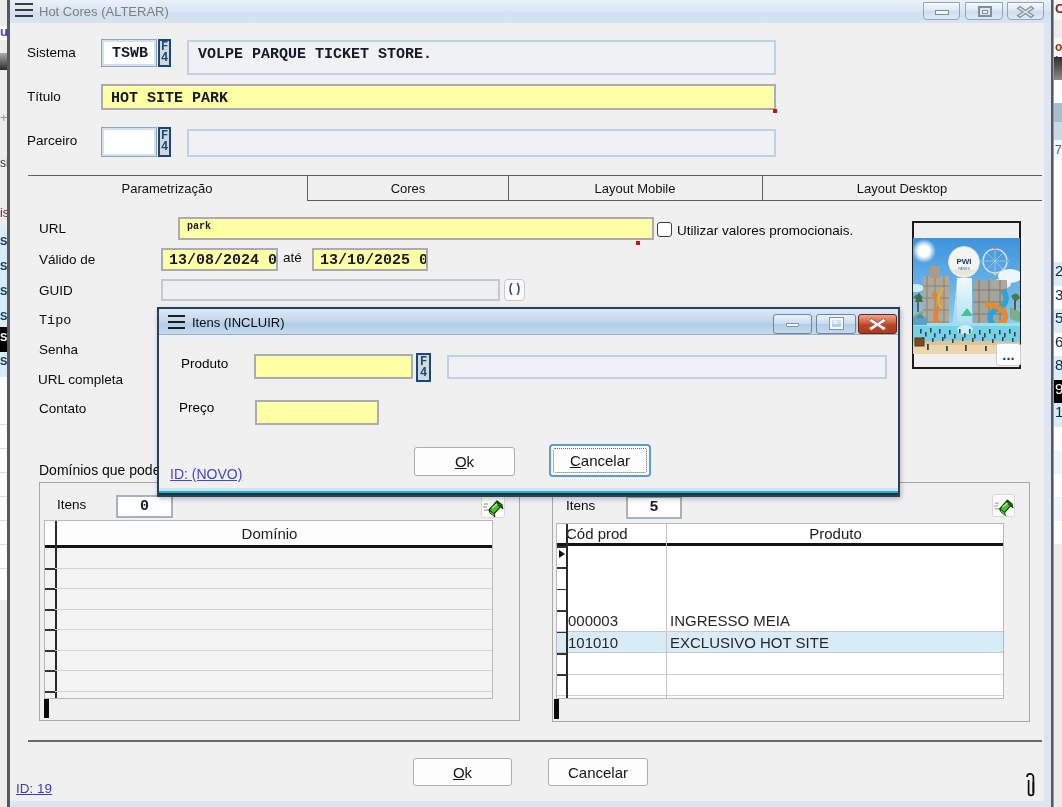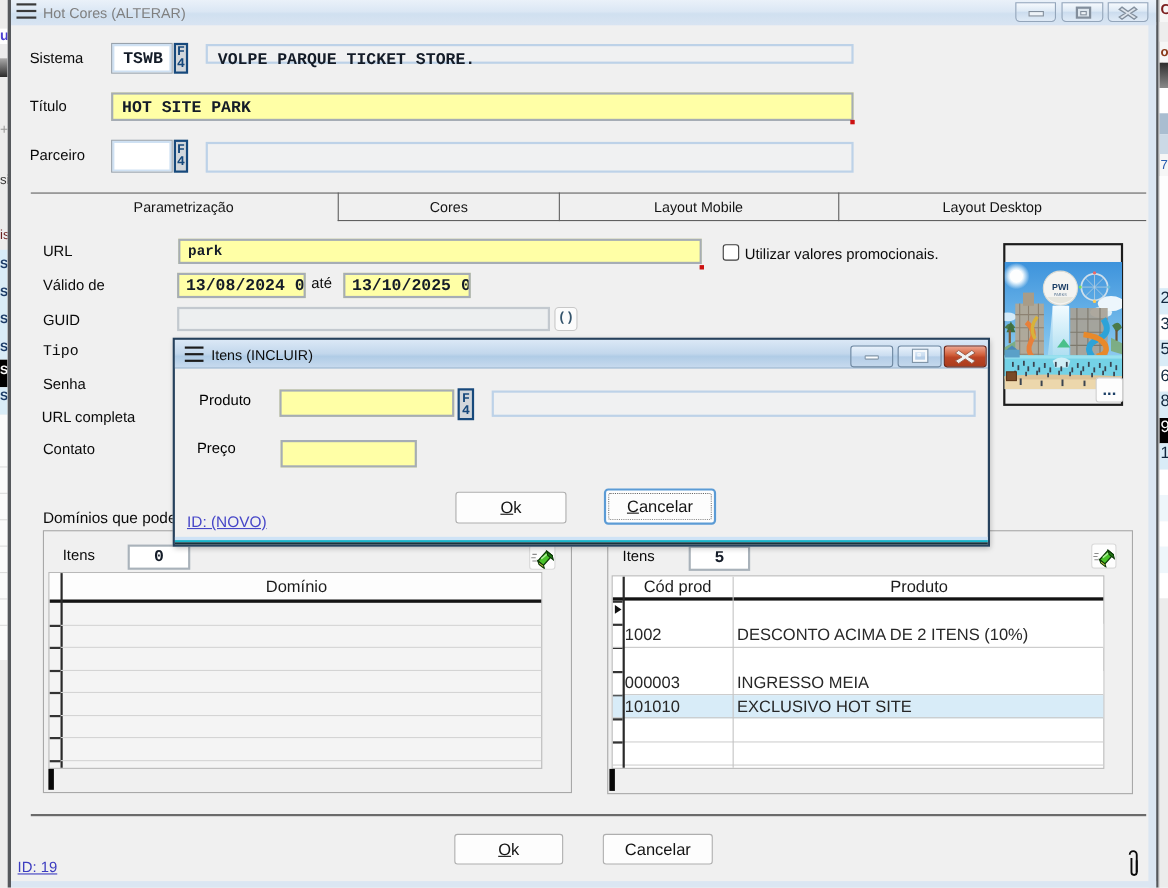--- a/index.html
+++ b/index.html
@@ -98,21 +98,21 @@
     <path d="M12 3.5 L17.5 7.5 L23 3.5 L25.5 5.5 L20 9 L25.5 12.5 L23 14.5 L17.5 10.5 L12 14.5 L9.5 12.5 L15 9 L9.5 5.5 Z" fill="#dde4ec" stroke="#828e9c" stroke-width="1.2"></path>
   </svg>
 </div>
 
 <div class="lbl" style="left:27px;top:45px;">Sistema</div>
 <div class="white-in mono" style="left:101px;top:39px;width:56px;height:28px;font-size:15px;padding:5px 0 0 10px;">TSWB</div>
 <div class="f4" style="left:158px;top:39px;width:13px;height:28px;">
     <span>F</span>
     <span>4</span>
   </div>
-<div class="ro mono" style="left:187px;top:40px;width:589px;height:18px;font-size:15px;padding:4px 0 0 9px;">VOLPE PARQUE TICKET STORE.</div>
+<div class="ro mono" style="left:187px;top:40px;width:589px;height:35px;font-size:15px;padding:4px 0 0 9px;">VOLPE PARQUE TICKET STORE.</div>
 
 <div class="lbl" style="left:27px;top:89px;">Título</div>
 <div class="yellow mono" style="left:101px;top:84px;width:675px;height:26px;font-size:15px;padding:4px 0 0 8px;">HOT SITE PARK</div>
 <div class="abs" style="left:773px;top:109px;width:4px;height:4px;background:#cc1111;"></div>
 
 <div class="lbl" style="left:27px;top:133px;">Parceiro</div>
 <div class="white-in" style="left:101px;top:127px;width:56px;height:30px;"></div>
 <div class="f4" style="left:158px;top:127px;width:13px;height:30px;">
     <span>F</span>
     <span>4</span>
@@ -123,21 +123,21 @@
 <div class="vline" style="left:307px;top:175px;width:1px;height:26px;"></div>
 <div class="vline" style="left:508px;top:175px;width:1px;height:26px;"></div>
 <div class="vline" style="left:762px;top:175px;width:1px;height:26px;"></div>
 <div class="hline" style="left:307px;top:200px;width:735px;height:1px;"></div>
 <div class="tab-lbl" style="left:167px;">Parametrização</div>
 <div class="tab-lbl" style="left:408px;">Cores</div>
 <div class="tab-lbl" style="left:635px;">Layout Mobile</div>
 <div class="tab-lbl" style="left:902px;">Layout Desktop</div>
 
 <div class="lbl" style="left:39px;top:221px;">URL</div>
-<div class="yellow mono" style="left:162px;top:217px;width:476px;height:23px;font-size:13px;padding:2px 0 0 7px;">park</div>
+<div class="yellow mono" style="left:178px;top:217px;width:476px;height:23px;font-size:10px;padding:2px 0 0 7px;">park</div>
 <div class="abs" style="left:636px;top:241px;width:4px;height:4px;background:#cc1111;"></div>
 
 <div class="abs" style="left:657px;top:222px;width:15px;height:15px;background:#fff;border:1.5px solid #3c3c3c;border-radius:3px;"></div>
 <div class="lbl" style="left:677px;top:223px;">Utilizar valores promocionais.</div>
 
 <div class="lbl" style="left:39px;top:252px;">Válido de</div>
 <div class="yellow mono" style="left:161px;top:248px;width:117px;height:23px;font-size:15px;padding:2px 0 0 6px;overflow:hidden;white-space:nowrap;">13/08/2024 00:0</div>
 <div class="lbl" style="left:283px;top:250px;">até</div>
 <div class="yellow mono" style="left:312px;top:248px;width:116px;height:23px;font-size:15px;padding:2px 0 0 6px;overflow:hidden;white-space:nowrap;">13/10/2025 00:0</div>
 
@@ -324,27 +324,23 @@
         <line x1="1" y1="11" x2="5" y2="11"></line>
         <line x1="2" y1="14" x2="6" y2="14"></line>
       </g>
     <polygon points="7,14 15,5 20,9 12,18" fill="#49c32a" stroke="#0d3a08" stroke-width="1.2"></polygon>
     <polygon points="15,5 20,9 21,13 16,9" fill="#1f7a12" stroke="#0d3a08" stroke-width="1"></polygon>
     <polygon points="7,14 12,18 13,21 8,17" fill="#e8e44a" stroke="#0d3a08" stroke-width="1"></polygon>
     <line x1="10" y1="12" x2="15" y2="8" stroke="#aef09a" stroke-width="1.4"></line>
   </svg>
 </div>
 <div class="abs" style="left:556px;top:523px;width:448px;height:176px;background:#fff;border:1px solid #b8b8b8;overflow:hidden;font-size:15px;color:#272727;">
-  <div style="position:absolute;left:9px;top:0;width:100px;height:19px;text-align:center;padding-top:1px;color:#1c1c1c;">Cód prod</div>
+  <div style="position:absolute;left:9px;top:0;width:100px;height:19px;padding-top:1px;color:#1c1c1c;">Cód prod</div>
   <div style="position:absolute;left:109px;top:0;width:339px;height:19px;text-align:center;padding-top:1px;color:#1c1c1c;">Produto</div>
   <div style="position:absolute;left:0;top:19px;width:448px;height:3px;background:#141414;"></div>
-  <div class="rrow" style="top:43.4px;background:#fff;">
-      <span class="c1">1002</span>
-      <span class="c2">DESCONTO ACIMA DE 2 ITENS (10%)</span>
-    </div>
   <div class="rrow" style="top:86.2px;background:#fff;">
       <span class="c1">000003</span>
       <span class="c2">INGRESSO MEIA</span>
     </div>
   <div class="rrow" style="top:107.6px;background:#d8ecf8;">
       <span class="c1">101010</span>
       <span class="c2">EXCLUSIVO HOT SITE</span>
     </div>
   <div style="position:absolute;left:0;top:150.4px;width:448px;height:1px;background:#cfcfcf;"></div>
   <div style="position:absolute;left:0;top:171px;width:448px;height:1px;background:#cfcfcf;"></div>

